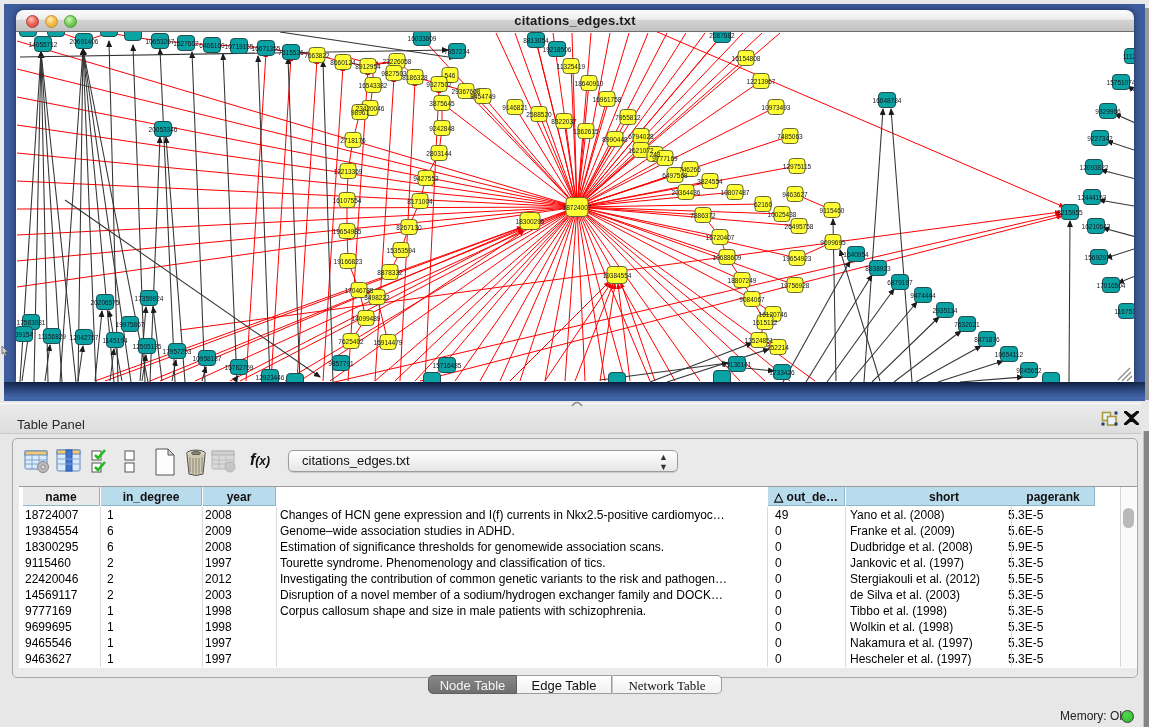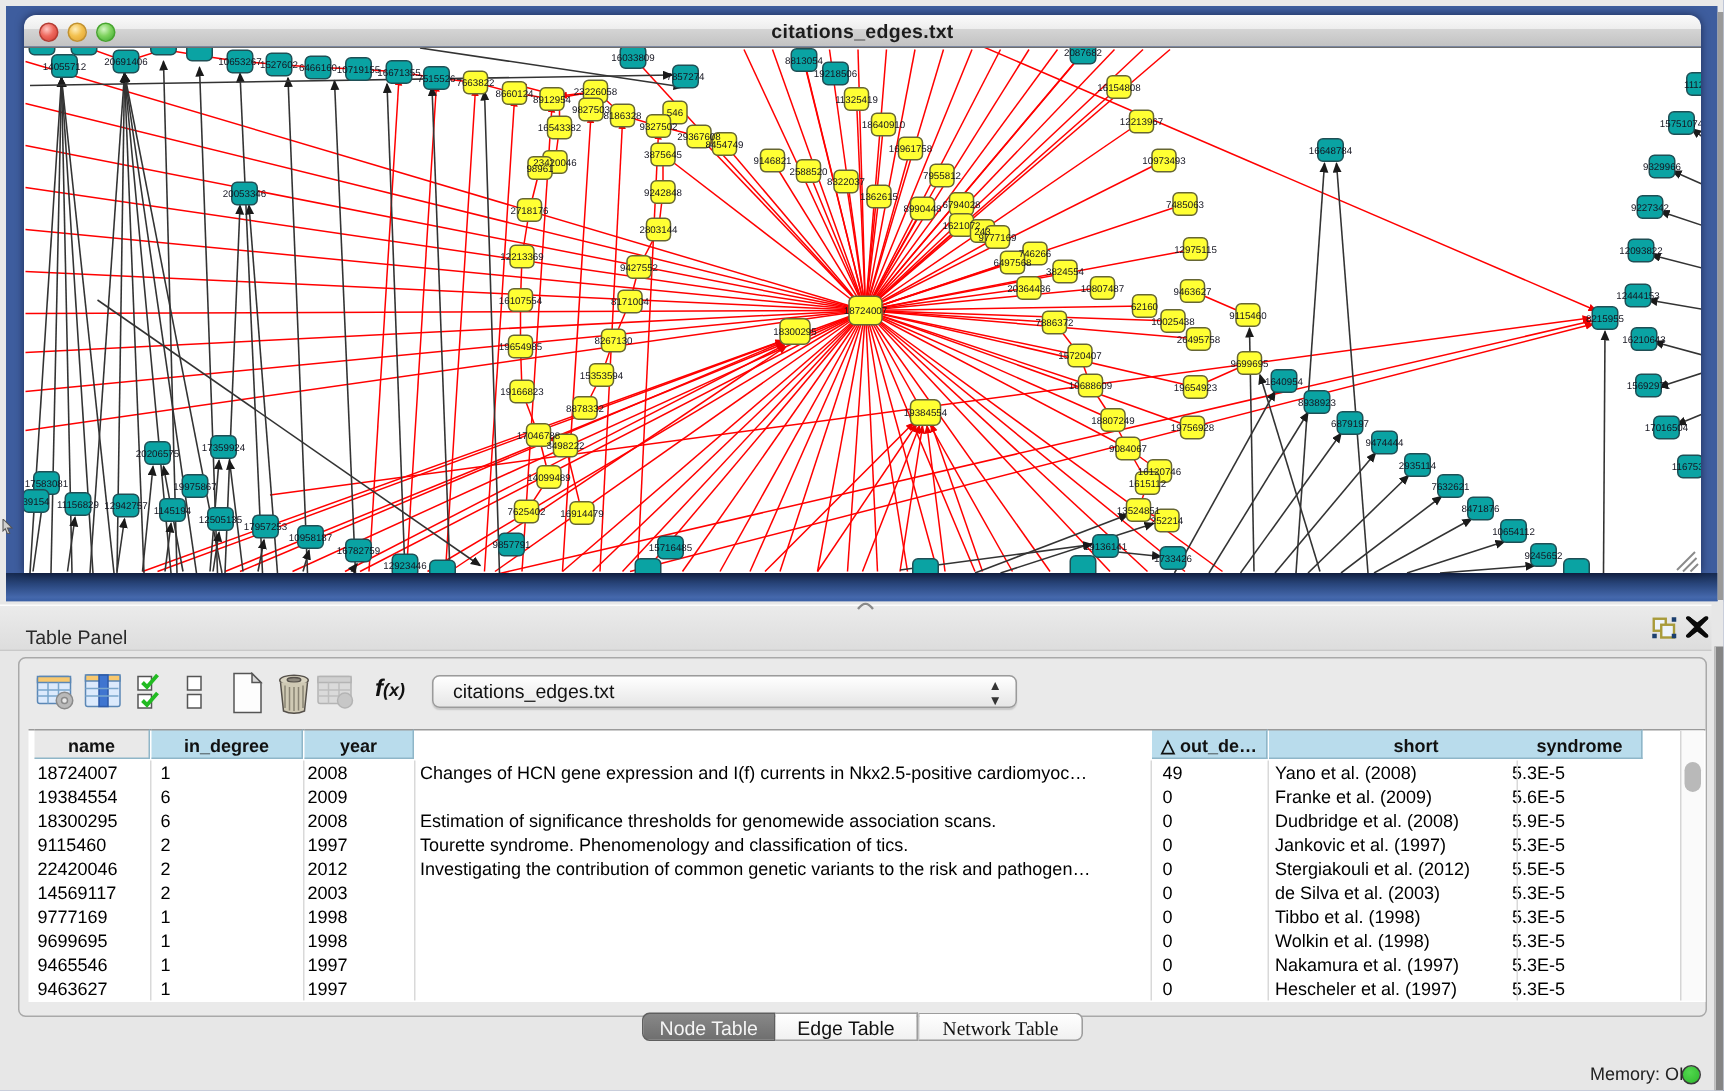--- a/index.html
+++ b/index.html
@@ -640,31 +640,32 @@
  </g>
 </svg>
 <div class="fx">f<span>(x)</span></div>
 
   <div class="abs" id="combo">citations_edges.txt<span class="arr">▲<br>▼</span></div>
 <div class="th" style="left:23px;width:77px;background:#e9e9e9">name</div>
 <div class="th" style="left:101px;width:101px;background:#b9dcec">in_degree</div>
 <div class="th" style="left:203px;width:73px;background:#b9dcec">year</div>
 <div class="th" style="left:768px;width:77px;background:#b9dcec">△ out_de…</div>
 <div class="th" style="left:846px;width:197px;background:#b9dcec">short</div>
-<div class="th" style="left:1012px;width:83px;background:#b9dcec">syndrome</div>
+<div class="th" style="left:1012px;width:83px;background:#b9dcec">pagerank</div>
 <div class="td" style="left:25px;top:507px;width:74px">18724007</div>
 <div class="td" style="left:107px;top:507px;width:94px">1</div>
 <div class="td" style="left:205px;top:507px;width:70px">2008</div>
 <div class="td" style="left:280px;top:507px;width:486px">Changes of HCN gene expression and I(f) currents in Nkx2.5-positive cardiomyoc…</div>
 <div class="td" style="left:775px;top:507px;width:69px">49</div>
 <div class="td" style="left:850px;top:507px;width:160px">Yano et al. (2008)</div>
 <div class="td" style="left:1008px;top:507px;width:86px">5.3E-5</div>
 <div class="td" style="left:25px;top:523px;width:74px">19384554</div>
 <div class="td" style="left:107px;top:523px;width:94px">6</div>
 <div class="td" style="left:205px;top:523px;width:70px">2009</div>
+<div class="td" style="left:280px;top:523px;width:486px">Genome–wide association studies in ADHD.</div>
 <div class="td" style="left:775px;top:523px;width:69px">0</div>
 <div class="td" style="left:850px;top:523px;width:160px">Franke et al. (2009)</div>
 <div class="td" style="left:1008px;top:523px;width:86px">5.6E-5</div>
 <div class="td" style="left:25px;top:539px;width:74px">18300295</div>
 <div class="td" style="left:107px;top:539px;width:94px">6</div>
 <div class="td" style="left:205px;top:539px;width:70px">2008</div>
 <div class="td" style="left:280px;top:539px;width:486px">Estimation of significance thresholds for genomewide association scans.</div>
 <div class="td" style="left:775px;top:539px;width:69px">0</div>
 <div class="td" style="left:850px;top:539px;width:160px">Dudbridge et al. (2008)</div>
 <div class="td" style="left:1008px;top:539px;width:86px">5.9E-5</div>
@@ -678,26 +679,28 @@
 <div class="td" style="left:25px;top:571px;width:74px">22420046</div>
 <div class="td" style="left:107px;top:571px;width:94px">2</div>
 <div class="td" style="left:205px;top:571px;width:70px">2012</div>
 <div class="td" style="left:280px;top:571px;width:486px">Investigating the contribution of common genetic variants to the risk and pathogen…</div>
 <div class="td" style="left:775px;top:571px;width:69px">0</div>
 <div class="td" style="left:850px;top:571px;width:160px">Stergiakouli et al. (2012)</div>
 <div class="td" style="left:1008px;top:571px;width:86px">5.5E-5</div>
 <div class="td" style="left:25px;top:587px;width:74px">14569117</div>
 <div class="td" style="left:107px;top:587px;width:94px">2</div>
 <div class="td" style="left:205px;top:587px;width:70px">2003</div>
+<div class="td" style="left:280px;top:587px;width:486px">Disruption of a novel member of a sodium/hydrogen exchanger family and DOCK…</div>
 <div class="td" style="left:775px;top:587px;width:69px">0</div>
 <div class="td" style="left:850px;top:587px;width:160px">de Silva et al. (2003)</div>
 <div class="td" style="left:1008px;top:587px;width:86px">5.3E-5</div>
 <div class="td" style="left:25px;top:603px;width:74px">9777169</div>
 <div class="td" style="left:107px;top:603px;width:94px">1</div>
 <div class="td" style="left:205px;top:603px;width:70px">1998</div>
+<div class="td" style="left:280px;top:603px;width:486px">Corpus callosum shape and size in male patients with schizophrenia.</div>
 <div class="td" style="left:775px;top:603px;width:69px">0</div>
 <div class="td" style="left:850px;top:603px;width:160px">Tibbo et al. (1998)</div>
 <div class="td" style="left:1008px;top:603px;width:86px">5.3E-5</div>
 <div class="td" style="left:25px;top:619px;width:74px">9699695</div>
 <div class="td" style="left:107px;top:619px;width:94px">1</div>
 <div class="td" style="left:205px;top:619px;width:70px">1998</div>
 <div class="td" style="left:775px;top:619px;width:69px">0</div>
 <div class="td" style="left:850px;top:619px;width:160px">Wolkin et al. (1998)</div>
 <div class="td" style="left:1008px;top:619px;width:86px">5.3E-5</div>
 <div class="td" style="left:25px;top:635px;width:74px">9465546</div>

